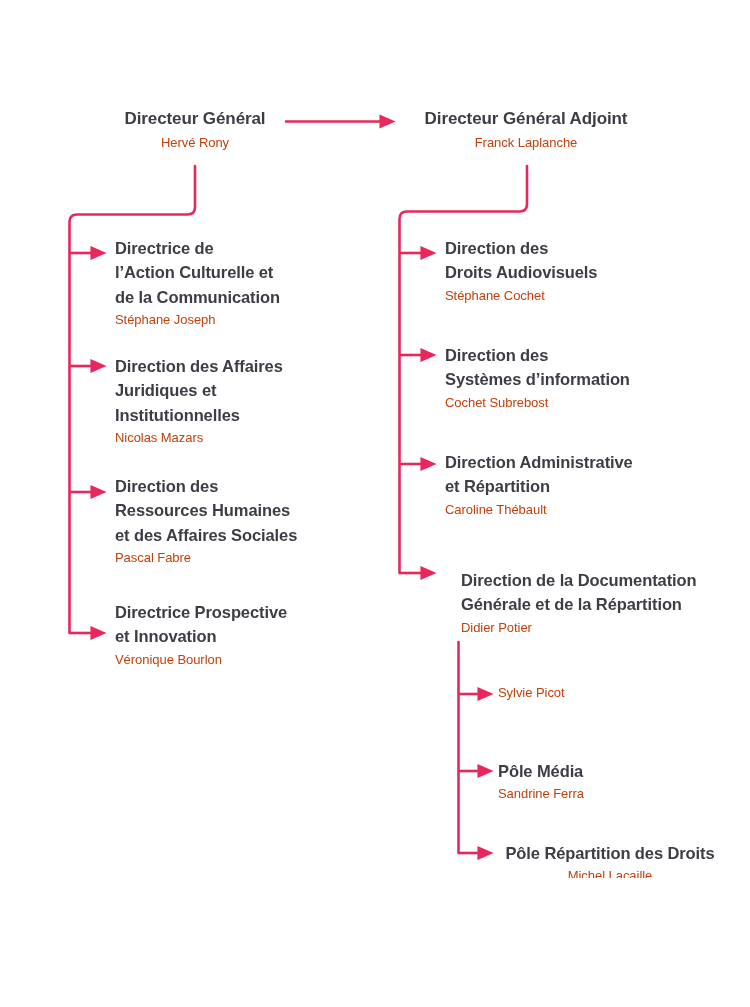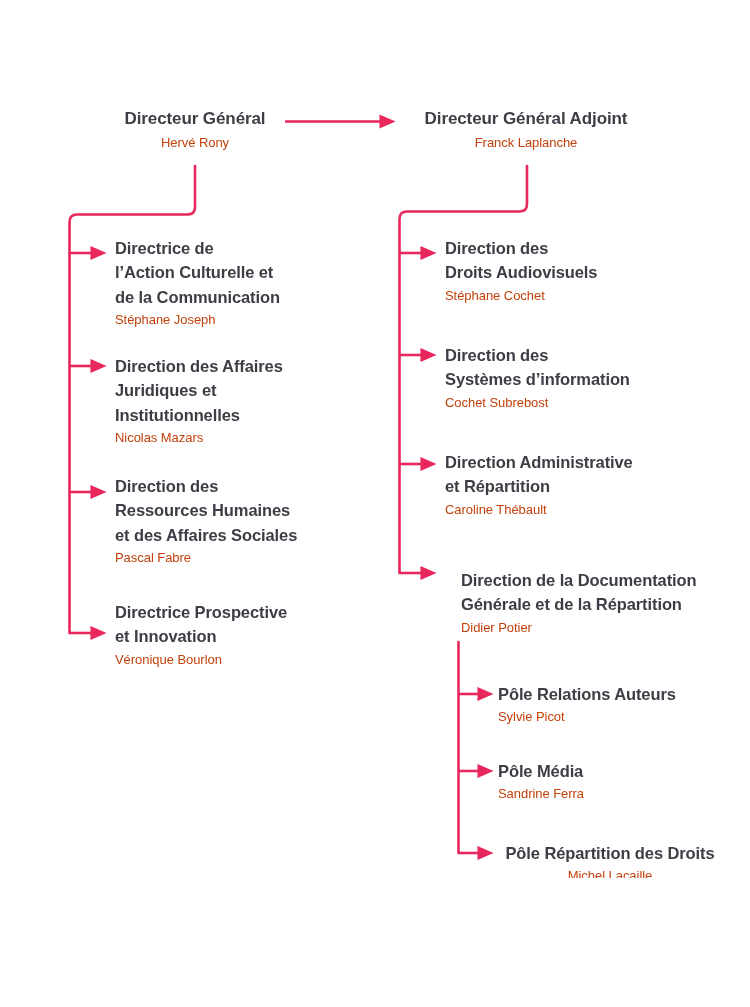--- a/index.html
+++ b/index.html
@@ -169,21 +169,20 @@
 et Répartition</p>
     <p class="node-person">Caroline Thébault</p>
   </div>
   <div class="node" id="node-r3">
     <p class="node-title">Direction de la Documentation
 Générale et de la Répartition</p>
     <p class="node-person">Didier Potier</p>
   </div>
 
   <div class="node" id="node-p0">
-    <p class="node-title">Pôle Relations Auteurs</p>
     <p class="node-person">Sylvie Picot</p>
   </div>
   <div class="node" id="node-p1">
     <p class="node-title">Pôle Média</p>
     <p class="node-person">Sandrine Ferra</p>
   </div>
   <div class="node" id="node-p2">
     <p class="node-title">Pôle Répartition des Droits</p>
     <p class="node-person">Michel Lacaille</p>
   </div>

